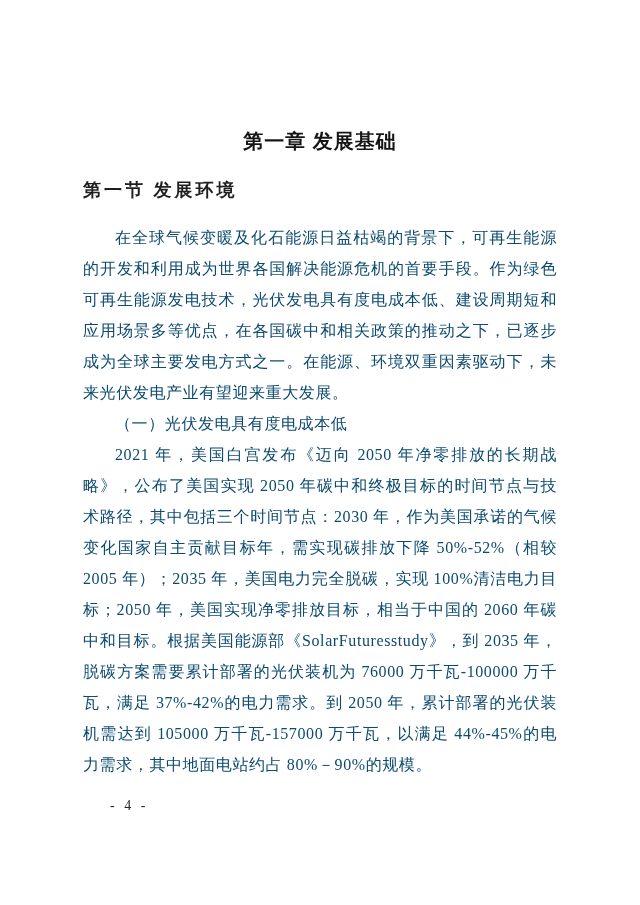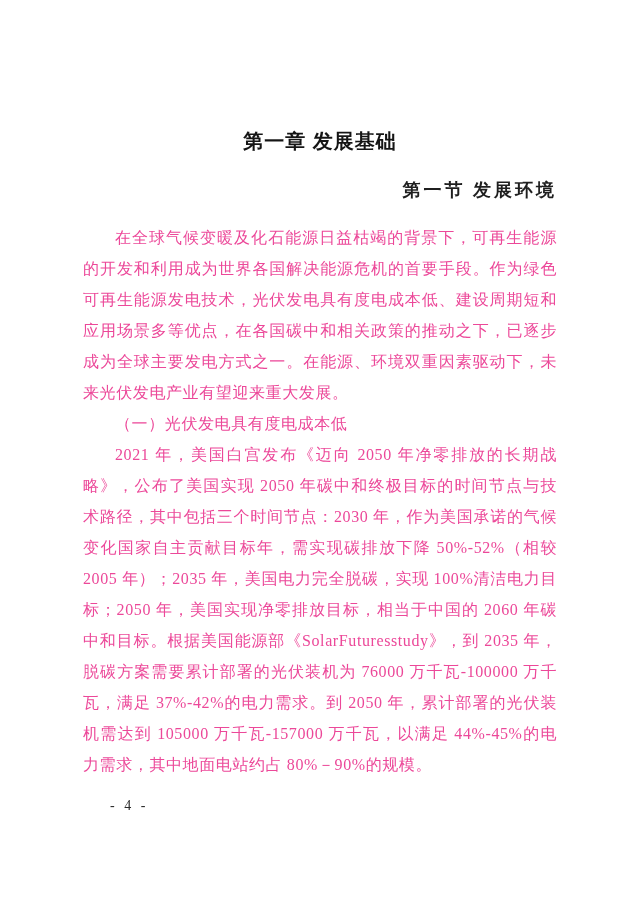--- a/index.html
+++ b/index.html
@@ -27,40 +27,40 @@
     text-align: center;
     font-family: "Liberation Sans", "DejaVu Sans", sans-serif;
     font-size: 20px;
     line-height: 26px;
     font-weight: 700;
     letter-spacing: 1px;
     color: #151515;
   }
   .section-title {
     margin: 24px 0 0 0;
-    text-align: right;
+    text-align: left;
     font-family: "Liberation Serif", "DejaVu Serif", serif;
     font-size: 18px;
     line-height: 24px;
     font-weight: 600;
     letter-spacing: 3px;
     color: #1f1f1f;
   }
   .body-text {
     margin-top: 20px;
   }
   .body-text p {
     margin: 0;
     font-size: 16px;
     line-height: 31px;
     letter-spacing: 0.6px;
     text-align: justify;
     text-justify: inter-ideograph;
     text-indent: 2em;
-    color: #ec4899;
+    color: #0c4a6e;
   }
   .page-number {
     position: absolute;
     left: 110px;
     top: 798px;
     font-size: 14px;
     letter-spacing: 3px;
     color: #2a2a2a;
     font-family: "Liberation Serif", "DejaVu Serif", serif;
   }

